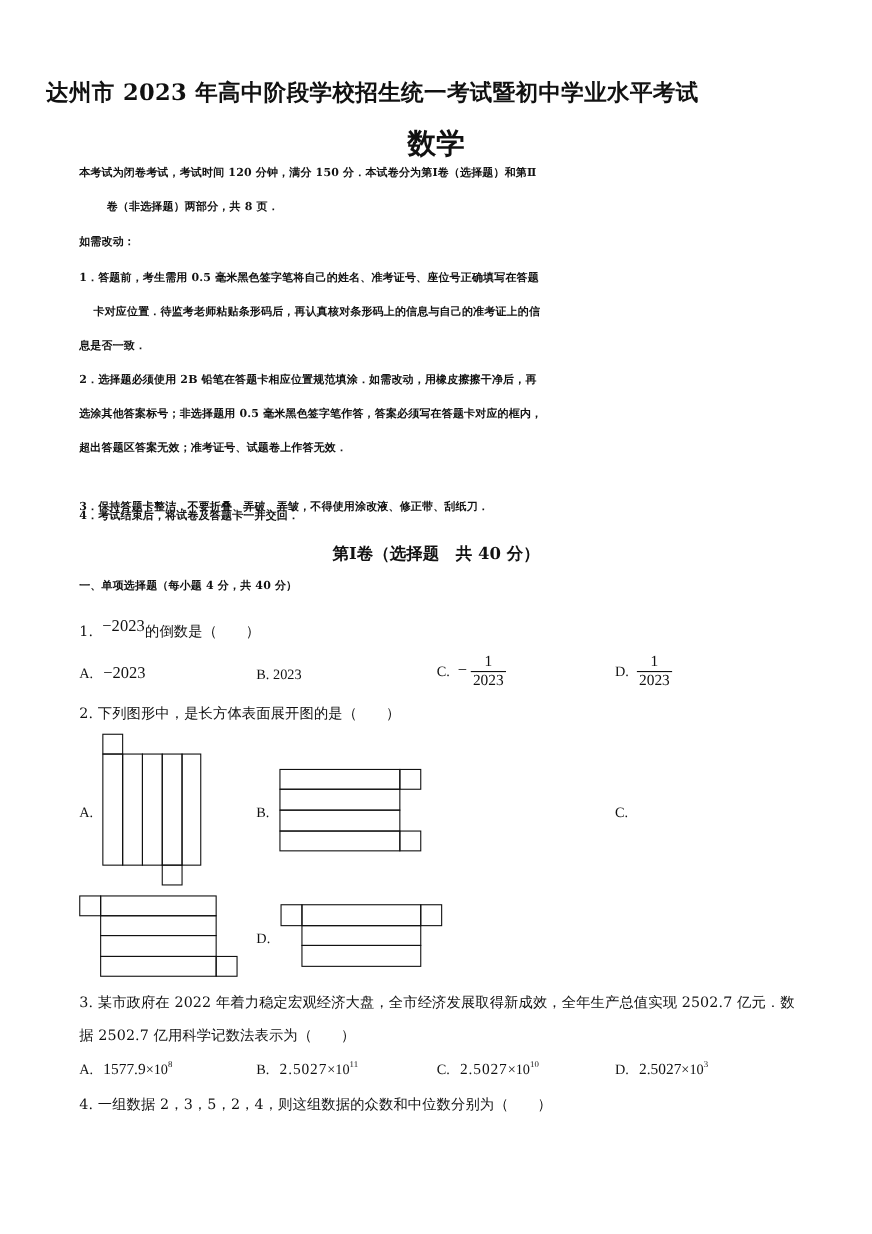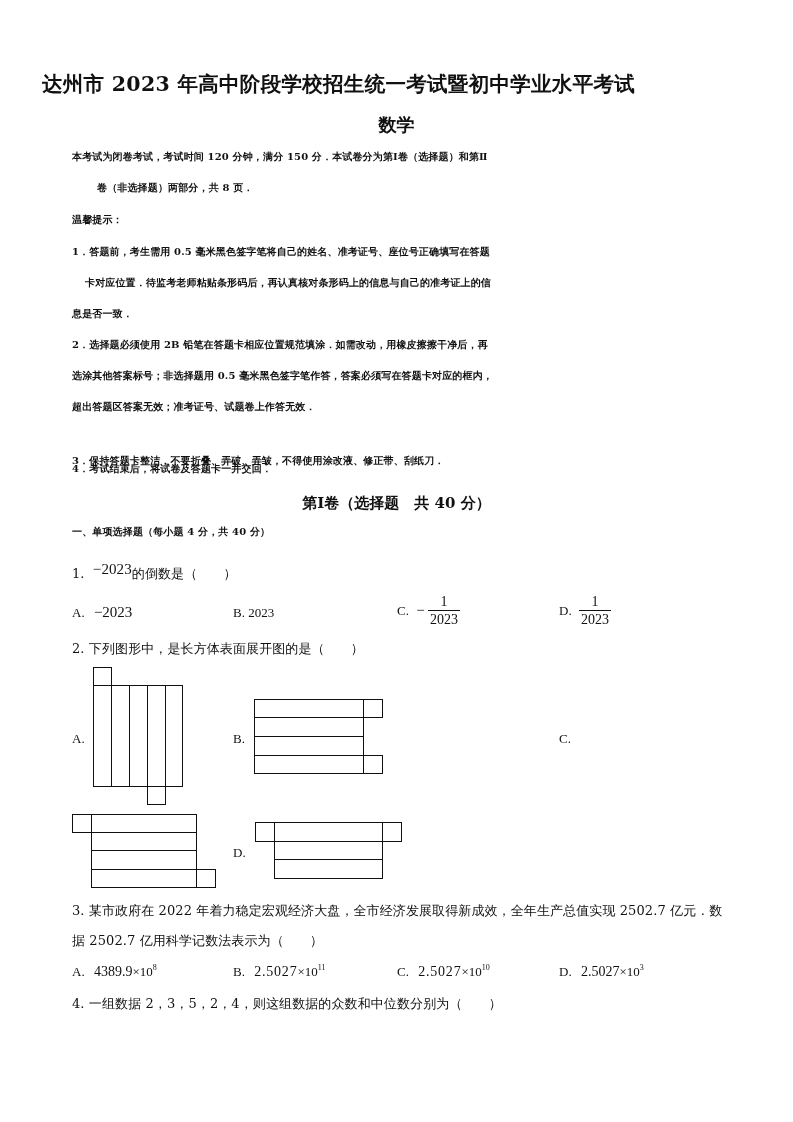--- a/index.html
+++ b/index.html
@@ -1,41 +1,41 @@
 <!DOCTYPE html>
 <html><head>
   <meta charset="utf-8">
   <style>
     * { margin: 0; padding: 0; box-sizing: border-box; }
     html, body { width: 793px; height: 1122px; background: #ffffff; overflow: hidden; }
     body { position: relative; color: #111; font-family: "DejaVu Serif", "Liberation Serif", serif; }
     .abs { position: absolute; white-space: nowrap; }
     .title { left: 0; width: 677px; text-align: center; top: 70px; font-size: 20.5px; font-weight: bold; letter-spacing: 0.3px; }
-    .subtitle { left: 0; width: 793px; text-align: center; top: 113px; font-size: 18px; font-weight: bold; }
+    .subtitle { left: 0; width: 793px; text-align: center; top: 113px; font-size: 26px; font-weight: bold; }
     .bold-line { left: 72px; font-size: 10px; font-weight: bold; letter-spacing: 0.15px; }
     .section-center { left: 0; width: 793px; text-align: center; font-size: 15px; font-weight: bold; }
     .q { left: 72px; font-size: 13px; letter-spacing: 0.1px; }
     .opt { font-size: 13px; font-family: "Liberation Serif", serif; }
     .math { font-family: "Liberation Serif", serif; font-size: 15px; }
     .frac { display: inline-flex; flex-direction: column; align-items: center; vertical-align: middle; font-family: "Liberation Serif", serif; font-size: 14px; line-height: 17px; }
     .frac .num { padding: 0 2px; }
     .frac .den { border-top: 1px solid #111; padding: 0 2px; }
     sup { font-size: 8px; vertical-align: 6px; }
     .fig { position: absolute; }
     .box { position: absolute; border: 1.3px solid #111; background: transparent; }
   </style>
 </head>
 <body>
 
 <div class="abs title">达州市 2023 年高中阶段学校招生统一考试暨初中学业水平考试</div>
 <div class="abs subtitle">数学</div>
 
 <div class="abs bold-line" style="top:150px;">本考试为闭卷考试，考试时间 120 分钟，满分 150 分．本试卷分为第Ⅰ卷（选择题）和第Ⅱ</div>
 <div class="abs bold-line" style="top:181px;margin-left:25px;">卷（非选择题）两部分，共 8 页．</div>
-<div class="abs bold-line" style="top:213px;">温馨提示：</div>
+<div class="abs bold-line" style="top:213px;">如需改动：</div>
 
 <div class="abs bold-line" style="top:245px;">1．答题前，考生需用 0.5 毫米黑色签字笔将自己的姓名、准考证号、座位号正确填写在答题</div>
 <div class="abs bold-line" style="top:276px;margin-left:13px;">卡对应位置．待监考老师粘贴条形码后，再认真核对条形码上的信息与自己的准考证上的信</div>
 <div class="abs bold-line" style="top:307px;">息是否一致．</div>
 
 <div class="abs bold-line" style="top:338px;">2．选择题必须使用 2B 铅笔在答题卡相应位置规范填涂．如需改动，用橡皮擦擦干净后，再</div>
 <div class="abs bold-line" style="top:369px;">选涂其他答案标号；非选择题用 0.5 毫米黑色签字笔作答，答案必须写在答题卡对应的框内，</div>
 <div class="abs bold-line" style="top:400px;">超出答题区答案无效；准考证号、试题卷上作答无效．</div>
 
 <div class="abs bold-line" style="top:454px;">3．保持答题卡整洁，不要折叠、弄破、弄皱，不得使用涂改液、修正带、刮纸刀．</div>
@@ -120,21 +120,21 @@
 </div>
 
 <div class="abs q" style="top:902px;">
   <span>3.</span>
   <span>某市政府在 2022 年着力稳定宏观经济大盘，全市经济发展取得新成效，全年生产总值实现 2502.7 亿元．数</span>
 </div>
 <div class="abs q" style="top:932px;">据 2502.7 亿用科学记数法表示为（　　）</div>
 
 <div class="abs opt" style="left:72px; top:963px;">
   <span>A.</span>
-  <span class="math" style="font-size:14px; margin-left:6px;">4389.9</span><span class="math" style="font-size:13px;">×10</span><sup>8</sup>
+  <span class="math" style="font-size:14px; margin-left:6px;">1577.9</span><span class="math" style="font-size:13px;">×10</span><sup>8</sup>
 </div>
 <div class="abs opt" style="left:233px; top:963px;">
   <span>B.</span>
   <span class="math" style="font-size:14px; margin-left:6px; letter-spacing:0.8px;">2.5027</span><span class="math" style="font-size:13px;">×10</span><sup>11</sup>
 </div>
 <div class="abs opt" style="left:397px; top:963px;">
   <span>C.</span>
   <span class="math" style="font-size:14px; margin-left:6px; letter-spacing:0.8px;">2.5027</span><span class="math" style="font-size:13px;">×10</span><sup>10</sup>
 </div>
 <div class="abs opt" style="left:559px; top:963px;">

